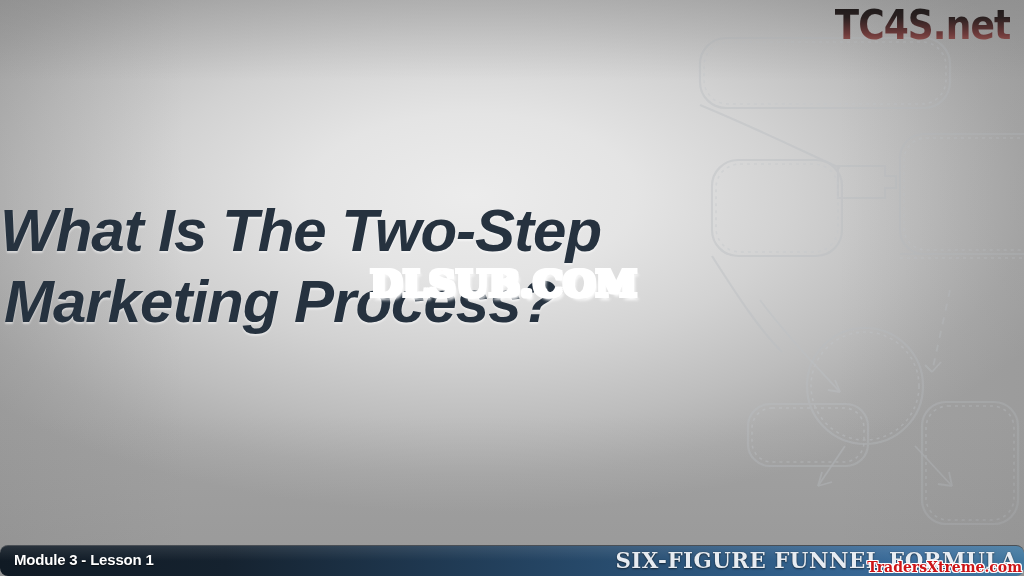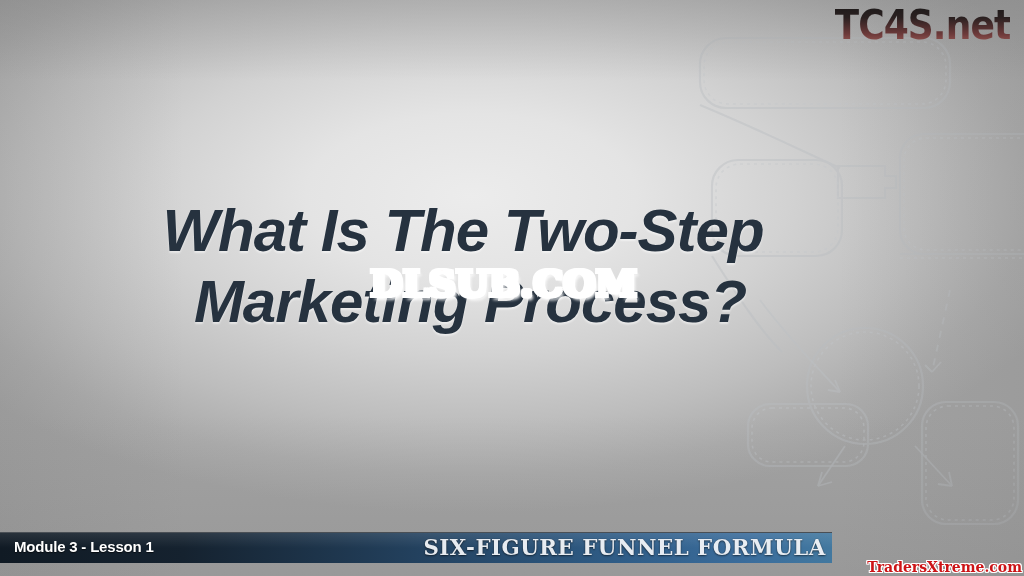--- a/index.html
+++ b/index.html
@@ -72,29 +72,28 @@
     color: #26323f;
     letter-spacing: -0.6px;
     white-space: nowrap;
     text-shadow: 0 1px 1px rgba(255,255,255,0.55);
   }
   #headline {
     position: absolute;
     left: 0;
     top: 196px;
     width: 840px;
-    text-align: center;
+    text-align: left;
     font-size: 60px;
     font-weight: bold;
     font-style: italic;
     color: #26323f;
     line-height: 1.18;
     letter-spacing: -1px;
     text-shadow: 0 2px 2px rgba(255,255,255,0.5);
-    padding-left: 48px;
   }
   #headline .hl-line { display: block; }
   #headline .hl-line.l1 { padding-right: 10px; }
   #headline .hl-line.l2 { padding-left: 4px; }
 
   
   #dlsub {
     position: absolute;
     left: 370px;
     top: 262px;
@@ -118,27 +117,28 @@
     -webkit-background-clip: text;
     background-clip: text;
     -webkit-text-fill-color: transparent;
     color: transparent;
   }
 
   
   #footer {
     position: absolute;
     left: 0;
-    bottom: 13px;
-    width: 832px;
+    bottom: 0;
+    width: 1024px;
     height: 30px;
     background: linear-gradient(to right,
        #101a24 0%, #15222f 22%, #23415e 50%, #2f5c86 74%, #3b6d9c 90%, #42789f 100%);
     border-top: 1px solid #4a4f55;
     overflow: hidden;
+    border-radius: 8px;
   }
   #footer::after {
     content: "";
     position: absolute;
     left: 0; top: 0; width: 100%; height: 50%;
     background: linear-gradient(to bottom, rgba(255,255,255,0.10), rgba(255,255,255,0));
     pointer-events: none;
   }
   #footer-left {
     position: absolute;

